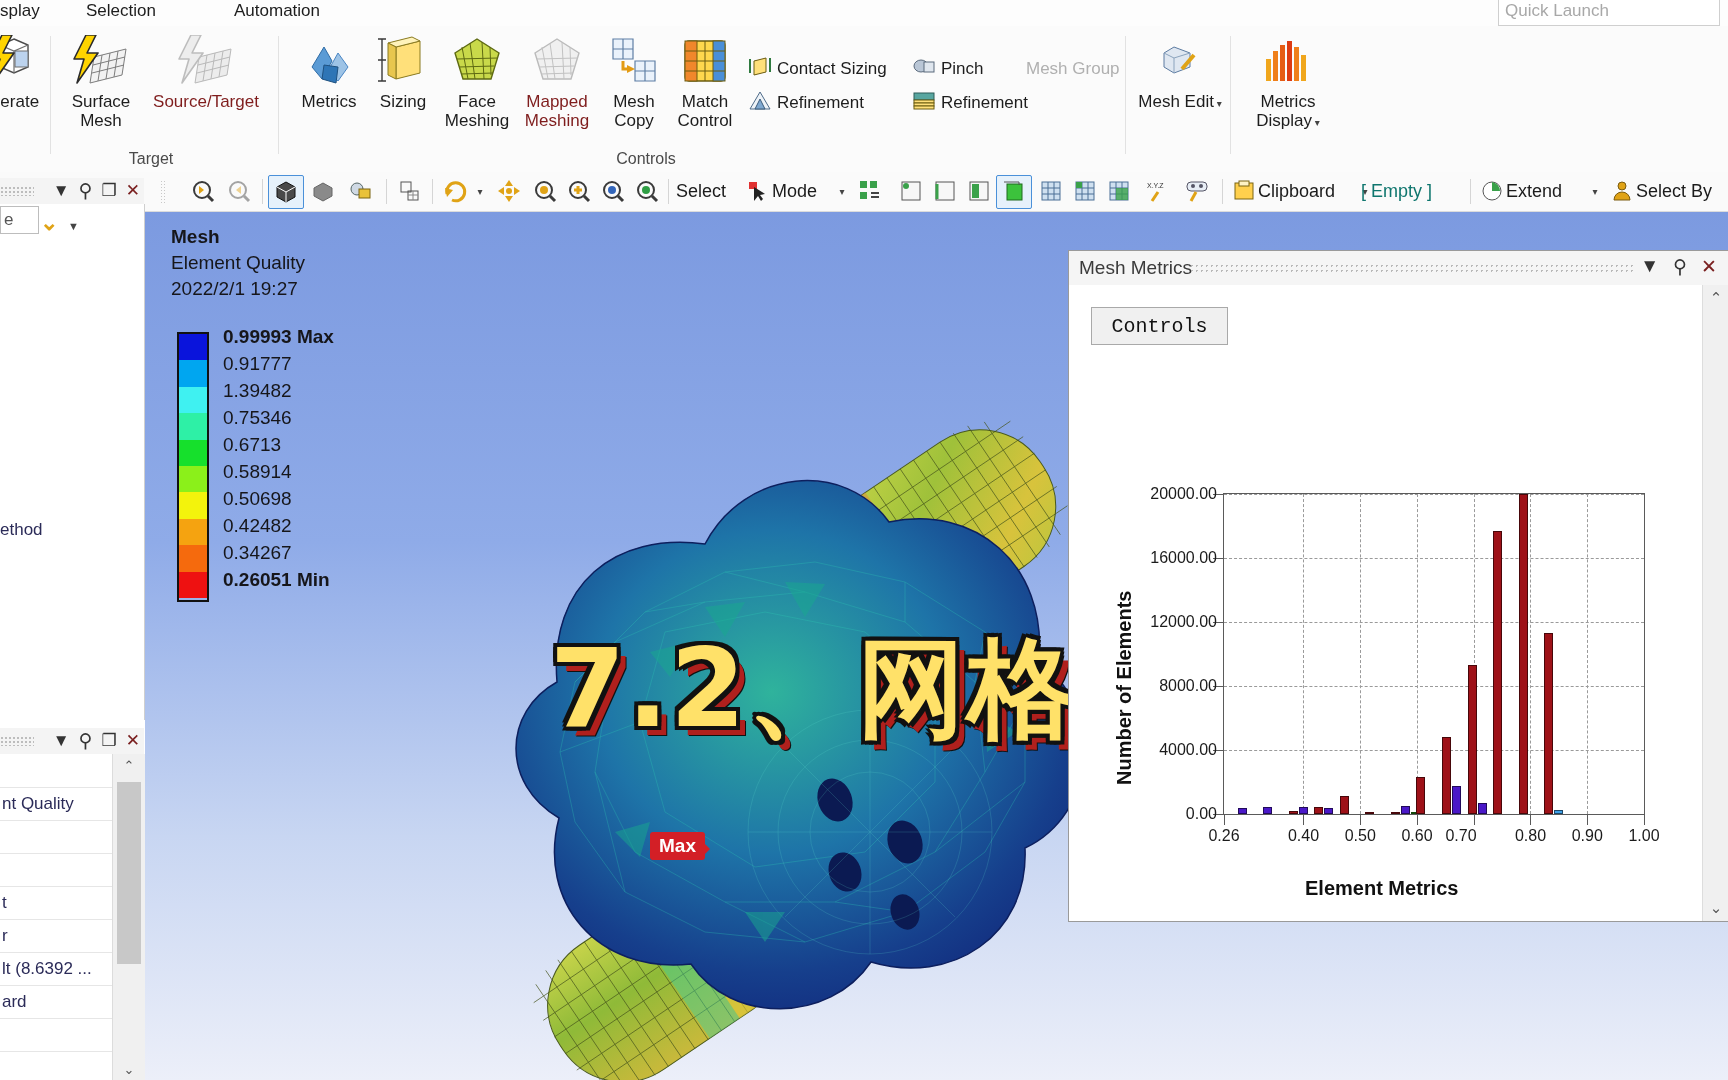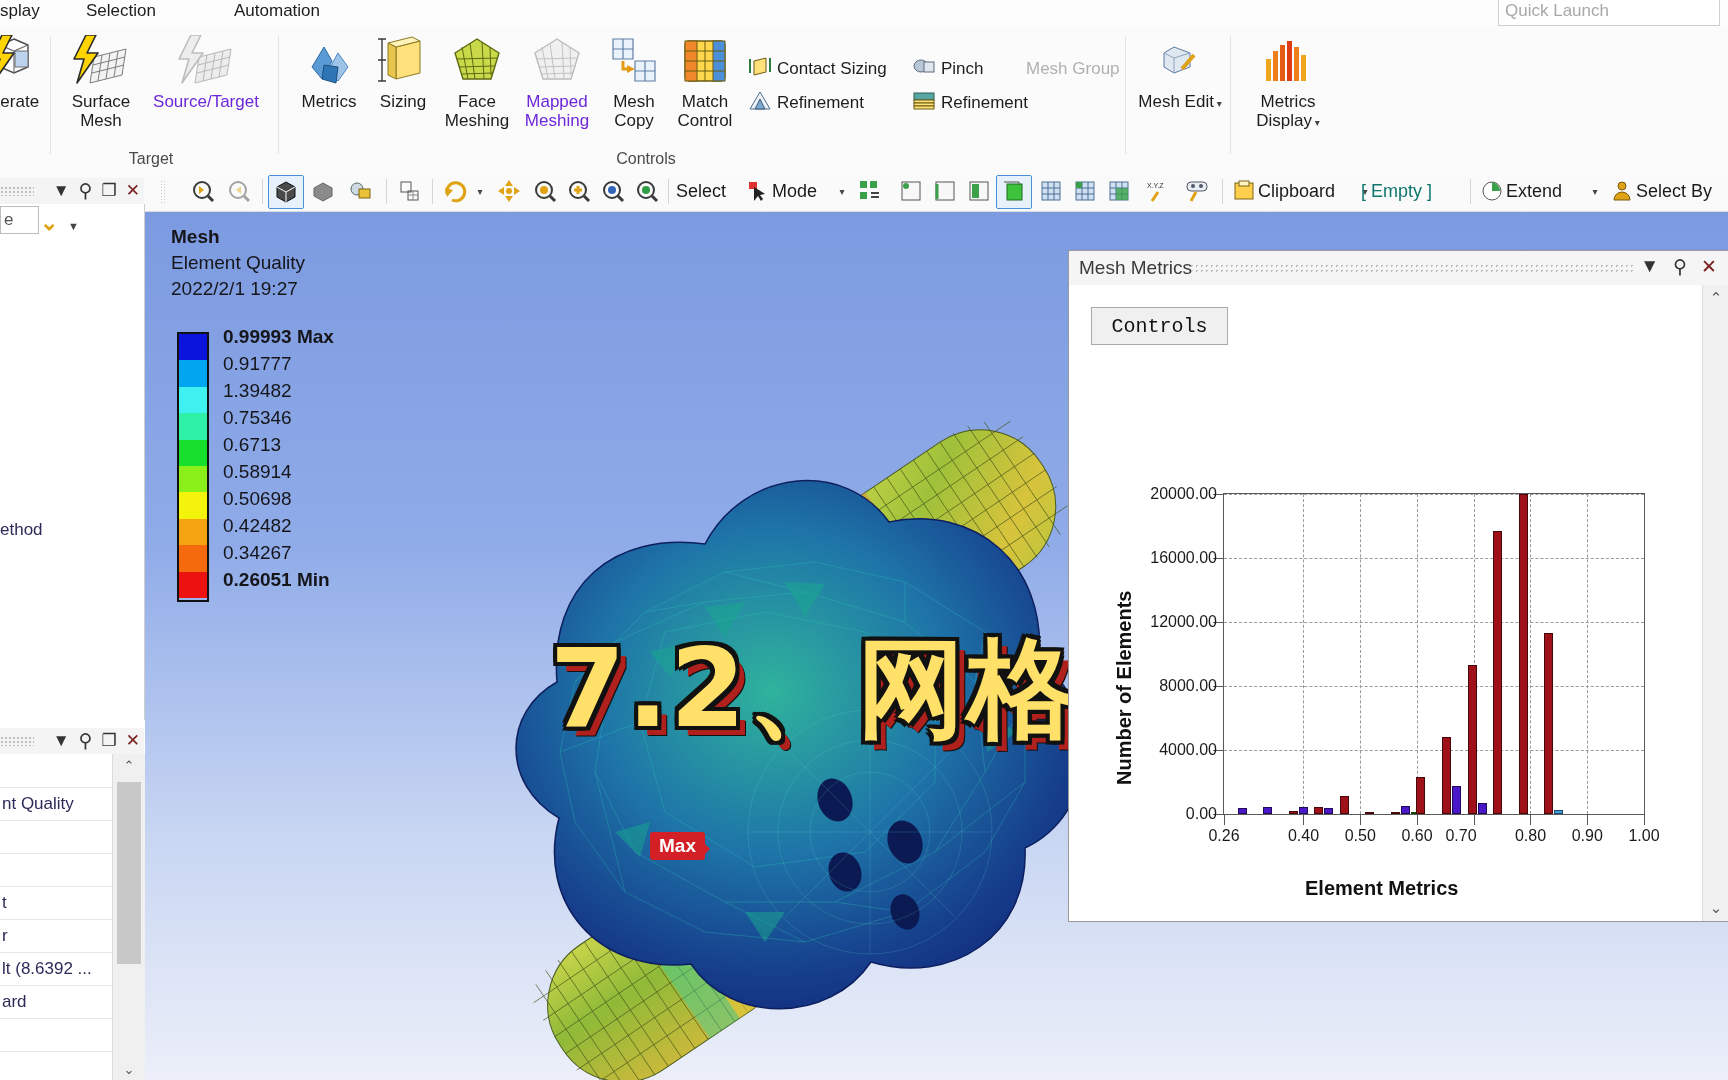--- a/index.html
+++ b/index.html
@@ -17,21 +17,21 @@
   .quicklaunch{position:absolute;right:8px;top:-2px;width:220px;height:26px;border:1px solid #cfcfcf;background:#fff;}
   .quicklaunch span{display:block;padding:2px 6px;font-size:17px;color:#a8a8a8;}
 
   
   .ribbon{position:absolute;left:0;top:26px;width:1728px;height:146px;background:#fbfbfb;border-bottom:1px solid #dcdcdc;}
   .rgroup{position:absolute;top:0;height:146px;}
   .rsep{position:absolute;top:10px;width:1px;height:118px;background:#e2e2e2;}
   .bigbtn{position:absolute;top:6px;width:86px;text-align:center;}
   .bigbtn .ic{height:58px;display:flex;align-items:center;justify-content:center;}
   .bigbtn .lb{font-size:17px;line-height:19px;color:#1d1d1d;margin-top:2px;}
-  .bigbtn.dis .lb{color:#6d28d9;}
+  .bigbtn.dis .lb{color:#7f1d1d;}
   .grlabel{position:absolute;bottom:4px;width:100%;text-align:center;font-size:16px;color:#4a4a4a;}
   .smallbtn{position:absolute;height:26px;display:flex;align-items:center;gap:5px;font-size:17px;color:#1d1d1d;white-space:nowrap;}
   .smallbtn.dis{color:#b0b0b0;}
   .caret{font-size:10px;color:#444;}
 
   
   .vtoolbar{position:absolute;left:0;top:172px;width:1728px;height:39px;background:#fafafa;border-bottom:1px solid #dcdcdc;}
   .tbitem{position:absolute;top:3px;height:32px;display:flex;align-items:center;white-space:nowrap;font-size:18px;color:#1b1b1b;}
   .tbsep{position:absolute;top:7px;width:1px;height:25px;background:#d5d5d5;}
   .tbsel{border:1px solid #4a90d9;background:#e6f1fb;border-radius:2px;}

